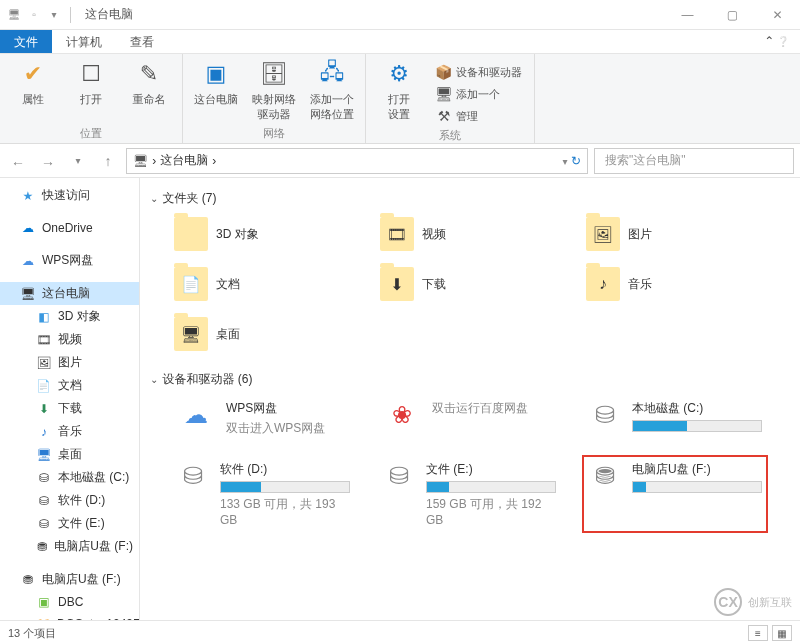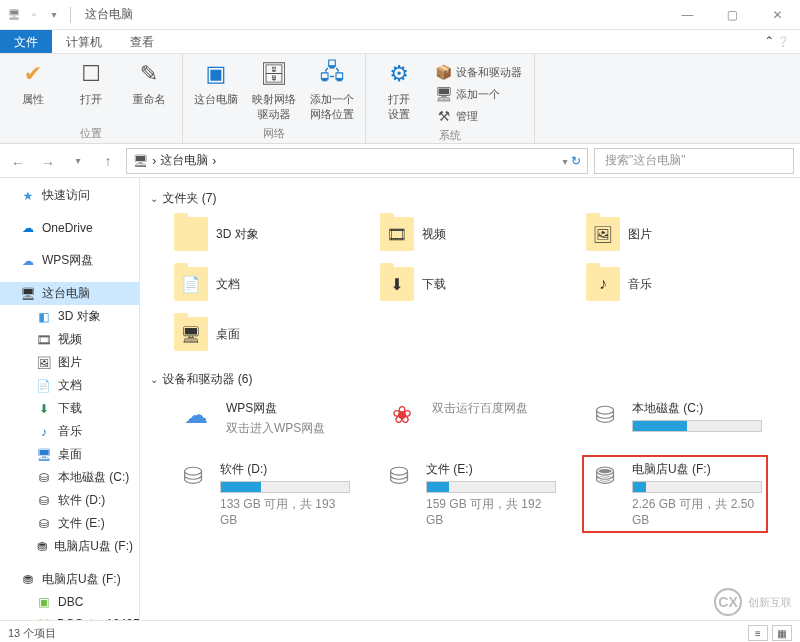--- a/index.html
+++ b/index.html
@@ -343,21 +343,20 @@
       <div class="drive-sub">159 GB 可用，共 192 GB</div>
     </div>
         </div>
         <div class="drive-item highlighted">
     <div class="drive-icon" style="color:#888">⛃</div>
     <div class="drive-info">
       <div class="drive-name">电脑店U盘 (F:)</div>
       <div class="drive-bar">
               <div class="drive-bar-fill" style="width:10%"></div>
             </div>
-      <div class="drive-sub">2.26 GB 可用，共 2.50 GB</div>
     </div>
         </div>
       </div>
   </div>
 </div>
 
 <div class="statusbar">
   <span>13 个项目</span>
   <div class="view-toggle">
     <div class="view-btn">≡</div>

